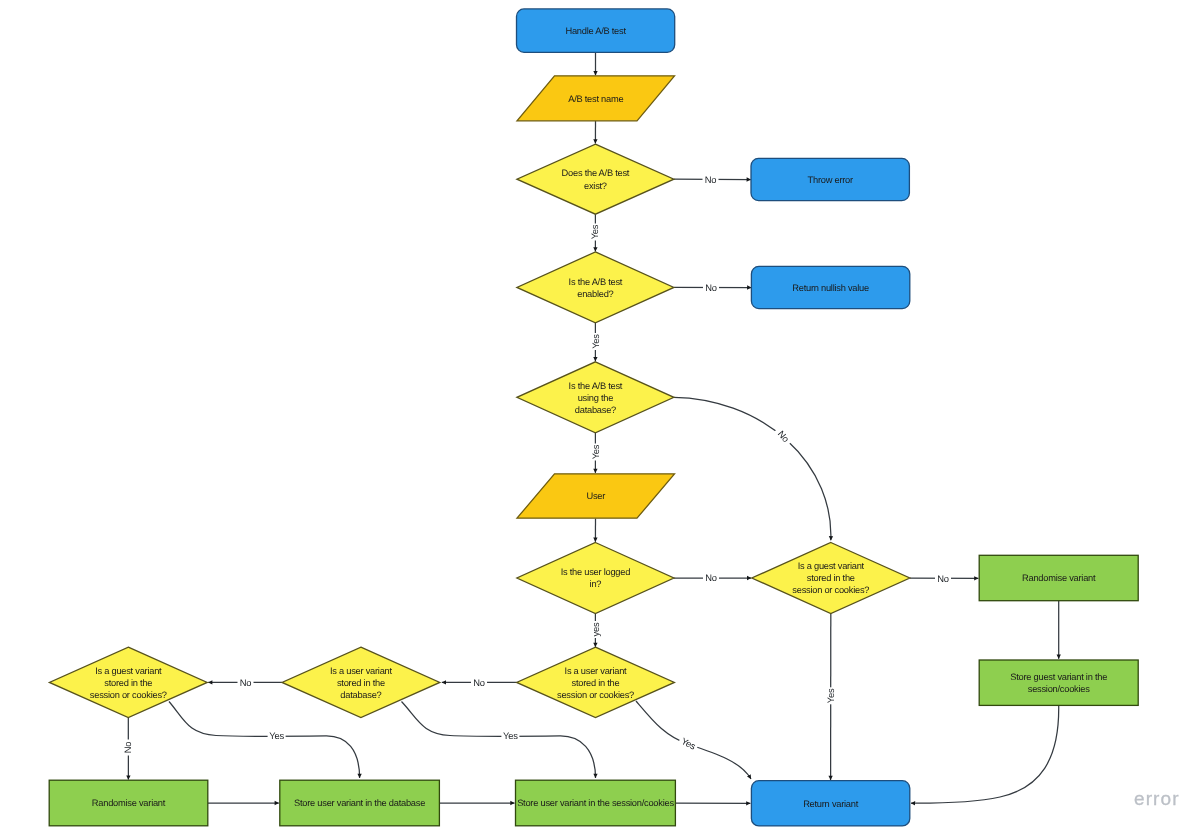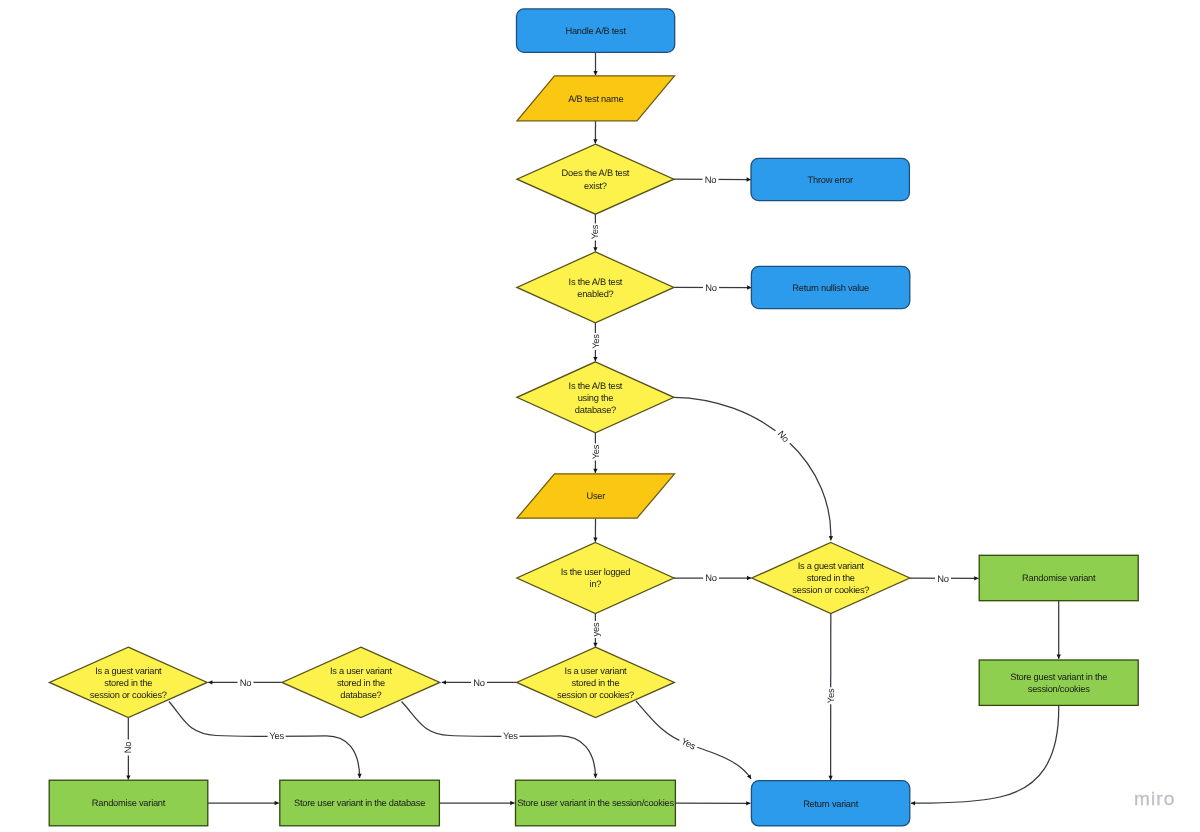--- a/index.html
+++ b/index.html
@@ -243,14 +243,14 @@
     <text class="node-text" text-anchor="middle"><tspan x="595.5" y="806.3">Store user variant in the session/cookies</tspan></text>
     </g>
     <g>
     <g>
             <rect x="751.4" y="780.7" width="158.4" height="45.2" rx="7.5" ry="7.5" fill="#2D9BEC" stroke="#1D4E7D" stroke-width="1.3"></rect>
           </g>
     <text class="node-text" text-anchor="middle"><tspan x="830.6" y="806.6">Return variant</tspan></text>
     </g>
   </g>
 </svg>
-<div id="watermark">miro</div>
+<div id="watermark">error</div>
 </div>
 
 </body></html>

